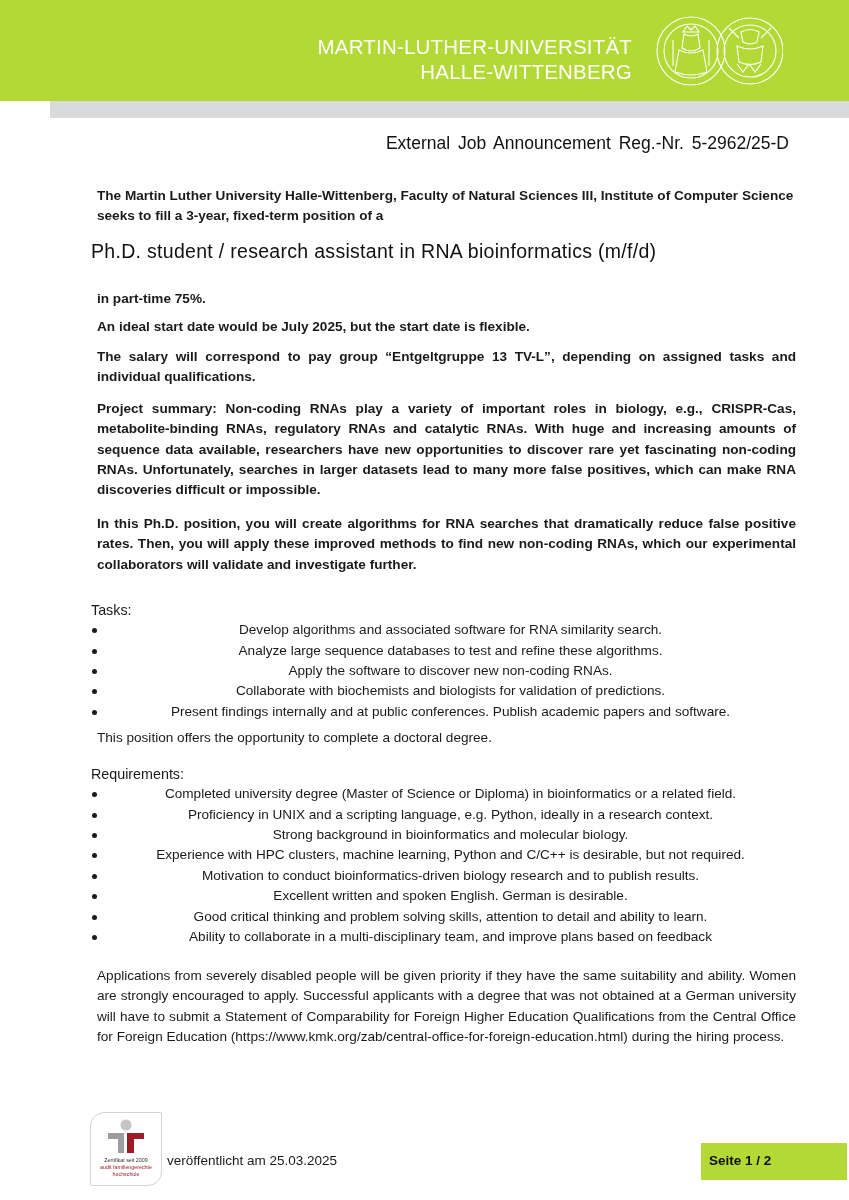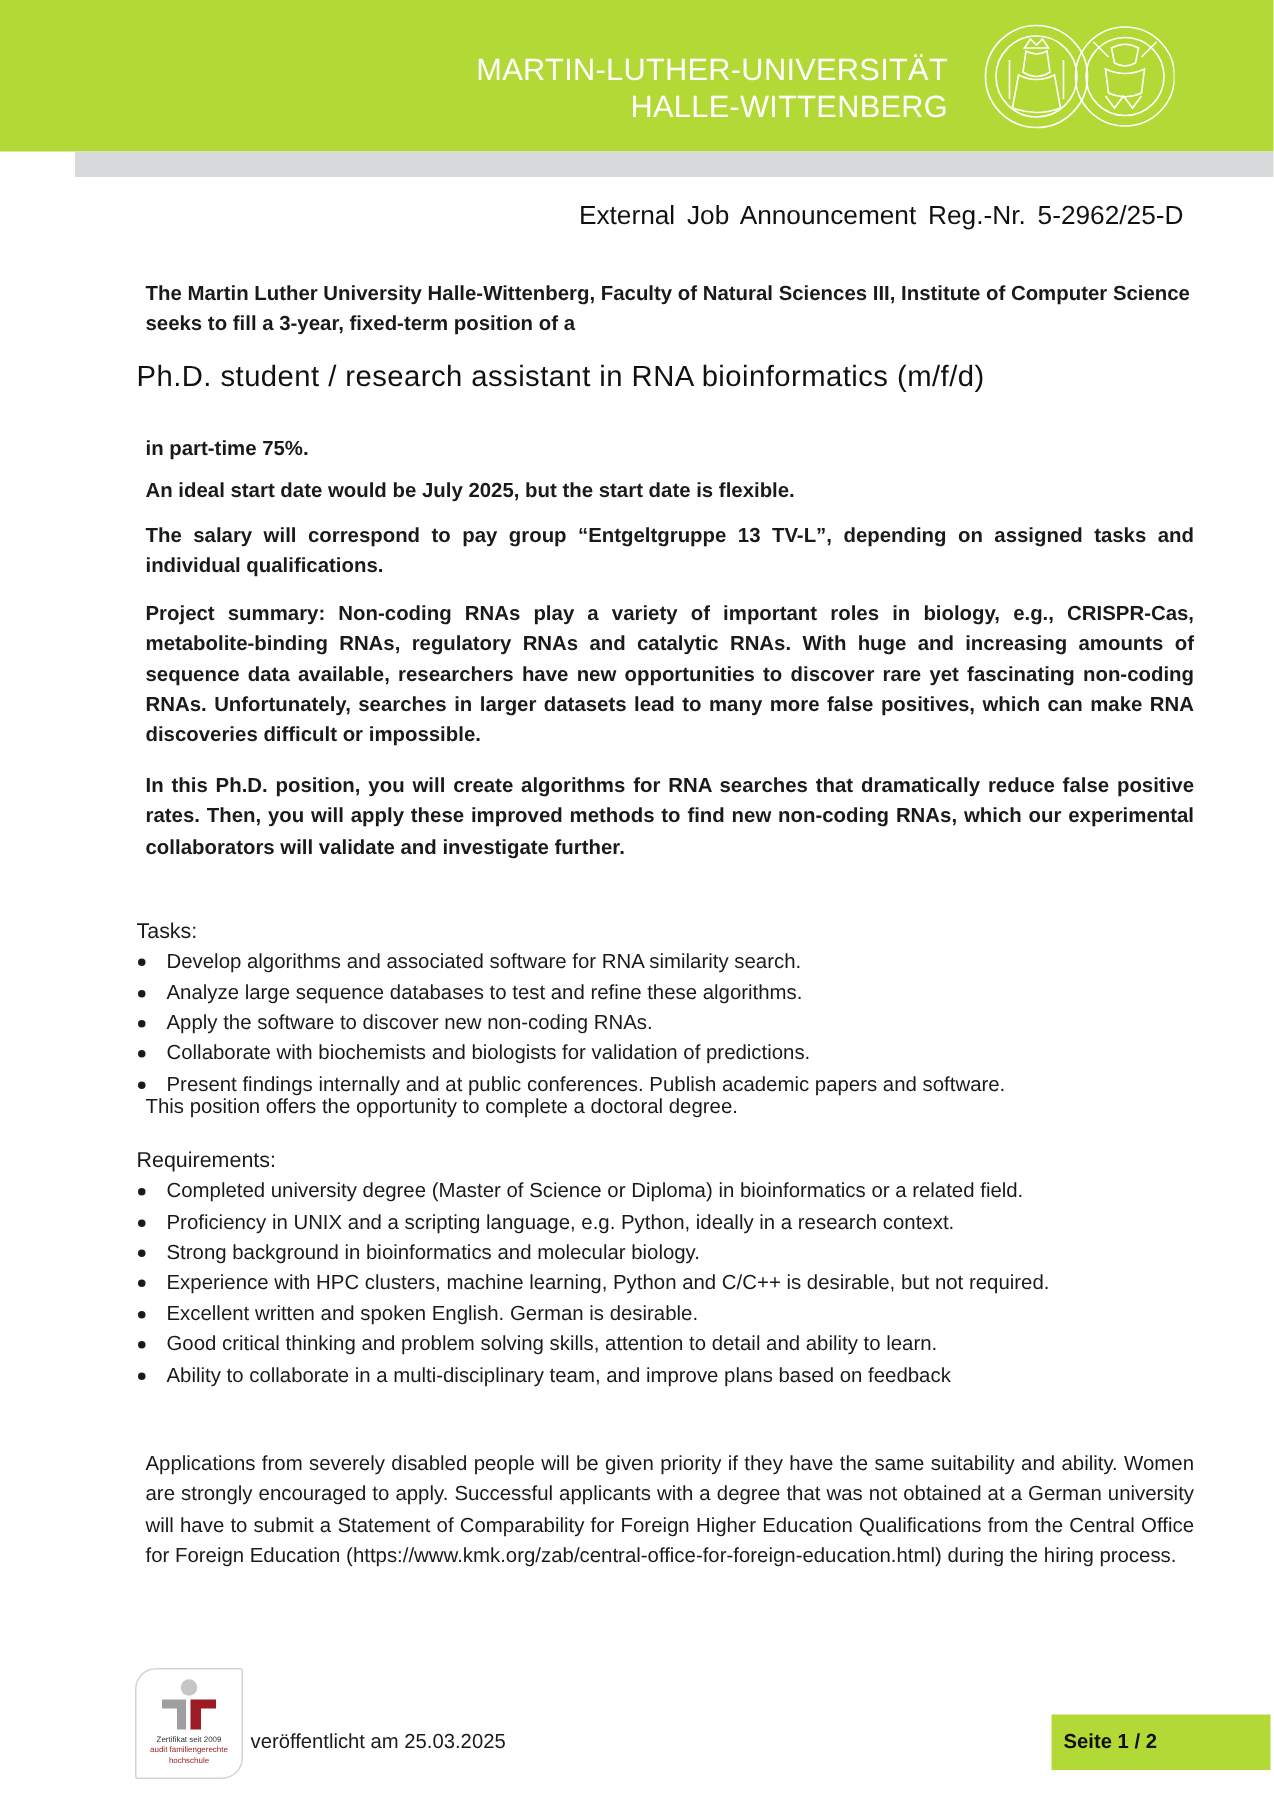--- a/index.html
+++ b/index.html
@@ -27,21 +27,21 @@
       word-spacing: 3px; color: #111;
     }
     .content { position: absolute; left: 91px; top: 180px; width: 699px; font-size: 13.6px; line-height: 20.3px; }
     .content p { margin: 6px; }
     .intro { font-weight: bold; }
     .job-title { font-size: 19.5px; font-weight: normal; margin: 0; position: absolute; left: 0; top: 61px; letter-spacing: 0.3px; color:#111;text-align:center; }
     .block { position: absolute; left: 0; width: 699px; }
     .b { font-weight: bold; }
     .just { text-align: justify; }
     .section-head { font-size: 14.3px; }
-    ul.bullets { list-style: none; margin: 0; padding: 0; }
+    ul.bullets { list-style: none; margin: 0; padding: 0; text-align: center; }
     ul.bullets li { position: relative; padding-left: 20px; height: 20.4px; white-space: nowrap; }
     ul.bullets li .dot {
       position: absolute; left: 1px; top: 8px; width: 5px; height: 5px; border-radius: 50%; background: #1a1a1a;
     }
     .footer-logo {
       position: absolute; left: 90px; top: 1112px; width: 70px; height: 72px;
       border: 1px solid #d4d4d4; border-radius: 14px 2px 14px 2px; background: #fff;
     }
     .logo-text { position: absolute; left: 0; width: 70px; text-align: center; font-size: 5.3px; line-height: 6.5px; }
     .published { position: absolute; left: 167px; top: 1153px; font-size: 13.5px; color: #1a1a1a; }
@@ -87,40 +87,41 @@
   <p class="block b" style="top:103px;">in part-time 75%.</p>
   <p class="block b" style="top:131px;">An ideal start date would be July 2025, but the start date is flexible.</p>
   <p class="block b just" style="top:161px;">The salary will correspond to pay group “Entgeltgruppe 13 TV-L”, depending on assigned tasks and individual qualifications.</p>
 
   <p class="block b just" style="top:213px;">
     <span style="font-weight:900;">Project summary</span><span>: Non-coding RNAs play a variety of important roles in biology, e.g., CRISPR-Cas, metabolite-binding RNAs, regulatory RNAs and catalytic RNAs. With huge and increasing amounts of sequence data available, researchers have new opportunities to discover rare yet fascinating non-coding RNAs. Unfortunately, searches in larger datasets lead to many more false positives, which can make RNA discoveries difficult or impossible.</span>
   </p>
 
   <p class="block b just" style="top:328px;">In this Ph.D. position, you will create algorithms for RNA searches that dramatically reduce false positive rates. Then, you will apply these improved methods to find new non-coding RNAs, which our experimental collaborators will validate and investigate further.</p>
 
-  <div class="block" style="top:431px;">
+  <div class="block" style="top:420px;">
     <div class="section-head">Tasks:</div>
     <ul class="bullets">
       <li><span class="dot"></span><span>Develop algorithms and associated software for RNA similarity search.</span></li>
       <li><span class="dot"></span><span>Analyze large sequence databases to test and refine these algorithms.</span></li>
       <li><span class="dot"></span><span>Apply the software to discover new non-coding RNAs.</span></li>
       <li><span class="dot"></span><span>Collaborate with biochemists and biologists for validation of predictions.</span></li>
       <li><span class="dot"></span><span>Present findings internally and at public conferences. Publish academic papers and software.</span></li>
     </ul>
   </div>
 
   <p class="block" style="top:542px;">This position offers the opportunity to complete a doctoral degree.</p>
 
   <div class="block" style="top:584px;">
     <div class="section-head">Requirements:</div>
     <ul class="bullets">
       <li><span class="dot"></span><span>Completed university degree (Master of Science or Diploma) in bioinformatics or a related field.</span></li>
       <li><span class="dot"></span><span>Proficiency in UNIX and a scripting language, e.g. Python, ideally in a research context.</span></li>
       <li><span class="dot"></span><span>Strong background in bioinformatics and molecular biology.</span></li>
       <li><span class="dot"></span><span>Experience with HPC clusters, machine learning, Python and C/C++ is desirable, but not required.</span></li>
+      <li><span class="dot"></span><span>Motivation to conduct bioinformatics-driven biology research and to publish results.</span></li>
       <li><span class="dot"></span><span>Excellent written and spoken English. German is desirable.</span></li>
       <li><span class="dot"></span><span>Good critical thinking and problem solving skills, attention to detail and ability to learn.</span></li>
       <li><span class="dot"></span><span>Ability to collaborate in a multi-disciplinary team, and improve plans based on feedback</span></li>
     </ul>
   </div>
 
   <p class="block just" style="top:780px;">Applications from severely disabled people will be given priority if they have the same suitability and ability. Women are strongly encouraged to apply. Successful applicants with a degree that was not obtained at a German university will have to submit a Statement of Comparability for Foreign Higher Education Qualifications from the Central Office for Foreign Education (https://www.kmk.org/zab/central-office-for-foreign-education.html) during the hiring process.</p>
 </div>
 
 <div class="footer-logo">

